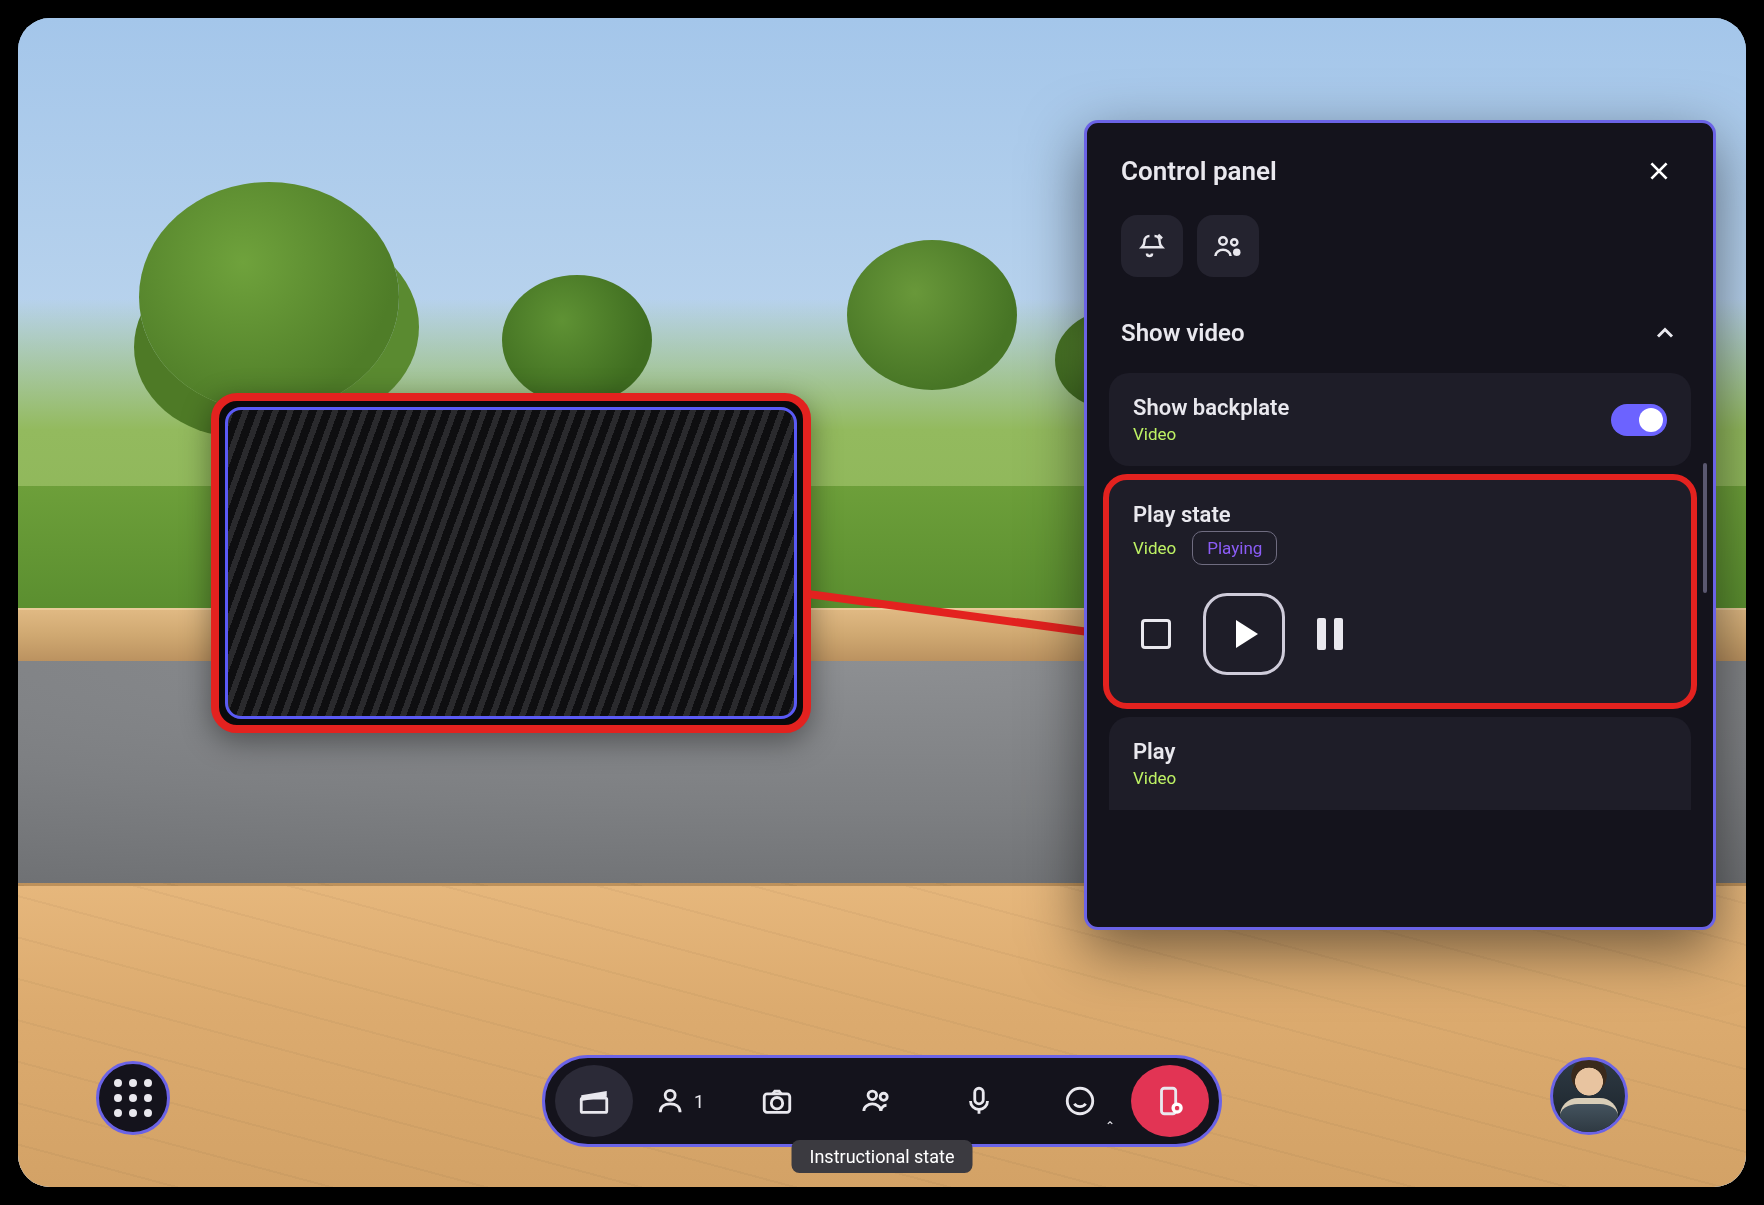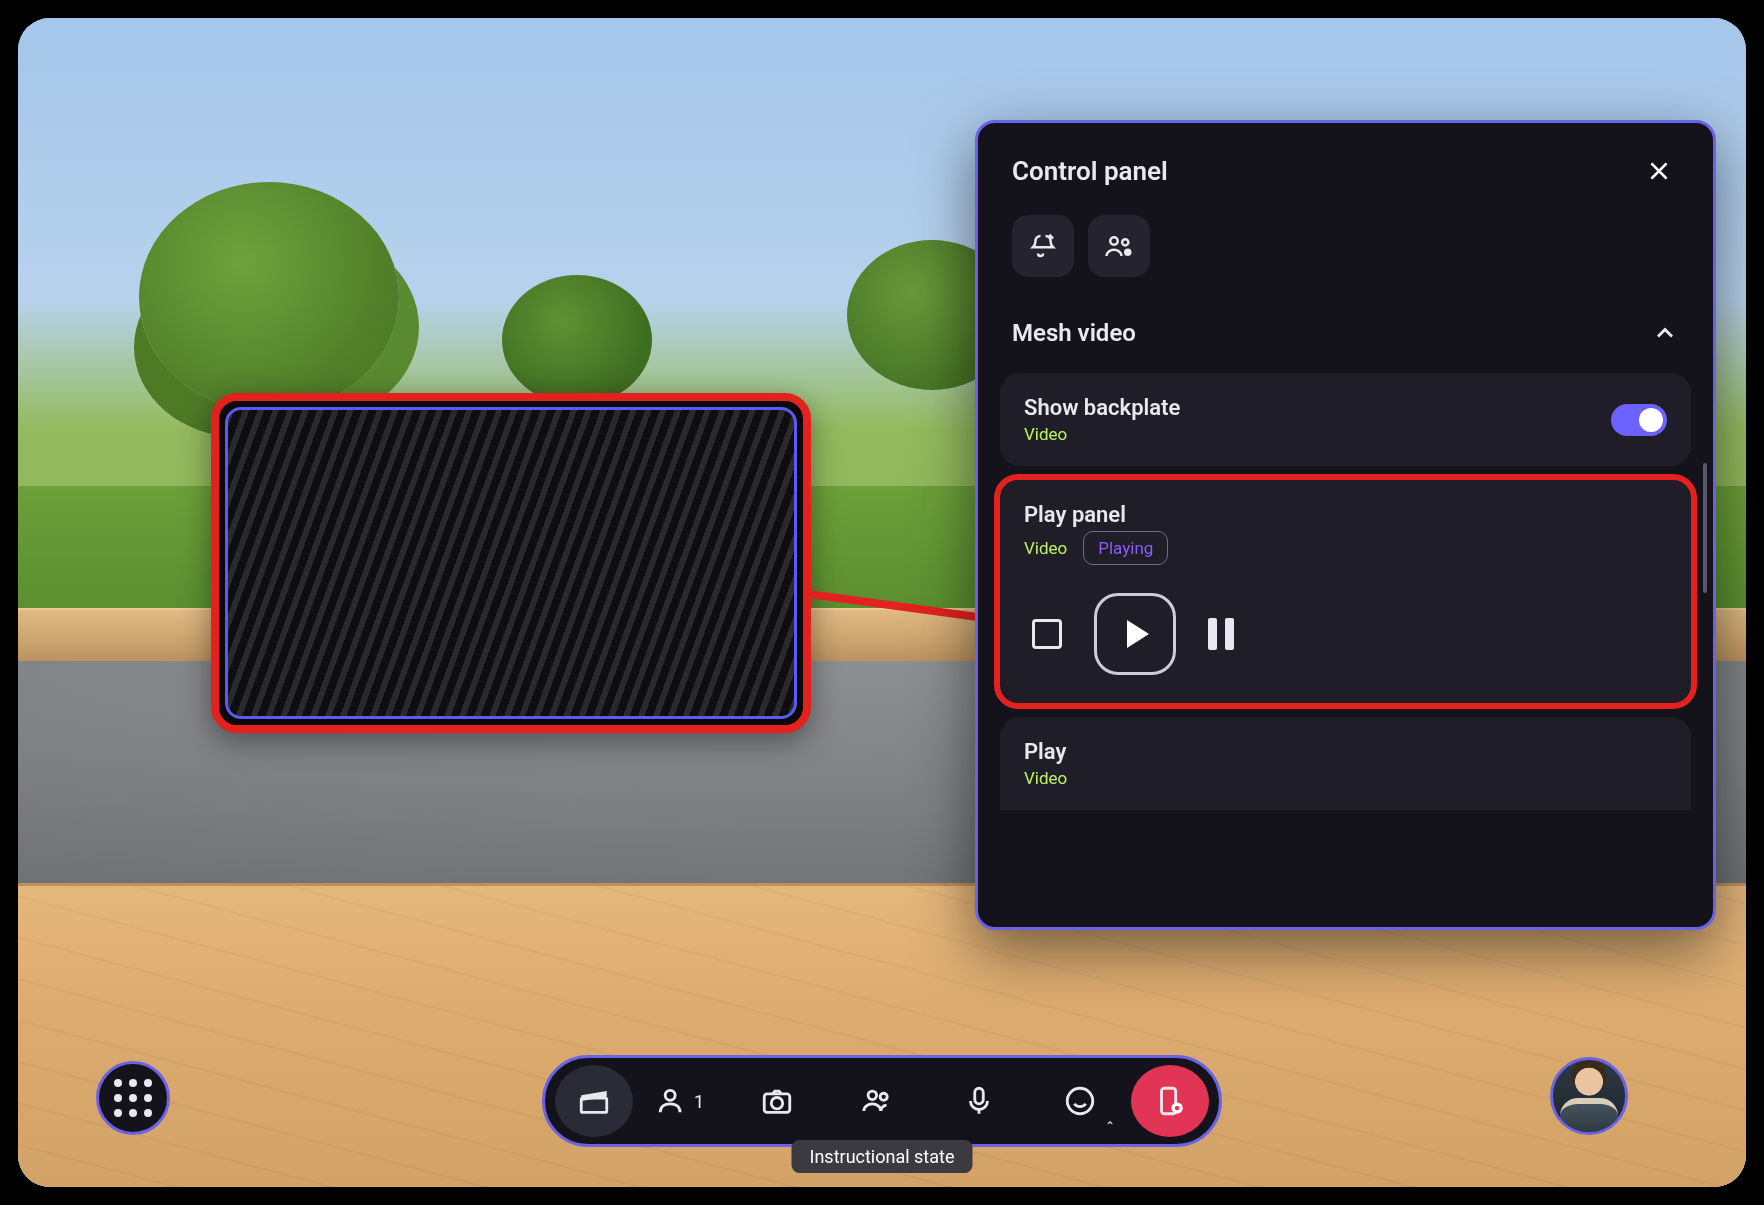--- a/index.html
+++ b/index.html
@@ -66,22 +66,22 @@
       radial-gradient(ellipse at 30% 30%, rgba(255,255,255,0.12), transparent 60%);
     border:3px solid #5a5af5;
   }
   .connector-line{
     position:absolute; left:790px; top:570px; width:340px; height:60px; pointer-events:none;
   }
   .connector-line svg{width:100%;height:100%;}
 
   
   .panel {
-    position:absolute; right:30px; top:102px; width:741px; height:810px;
-    background:#14131c; border:3px solid #6b63e6; border-radius:20px;
+    position:absolute; right:30px; top:102px; width:632px; height:810px;
+    background:#14131c; border:3px solid #6b63e6; border-radius:14px;
     color:#e9e8ee; padding:28px 0 0 0; overflow:hidden;
     box-shadow:0 20px 60px rgba(0,0,0,0.5);
     margin-left:16px;
   }
   .panel::after{ 
     content:""; position:absolute; right:6px; top:340px; width:4px; height:130px; background:#5a5870; border-radius:2px;
   }
   .panel-header{ display:flex; align-items:center; justify-content:space-between; padding:0 34px 18px 34px;}
   .panel-title{ font-size:26px; font-weight:600;}
   .close-btn{ width:40px; height:40px; display:flex; align-items:center; justify-content:center; color:#eee; cursor:pointer; border-radius:50%;}
@@ -191,42 +191,42 @@
           <svg viewBox="0 0 24 24">
               <circle cx="8" cy="8" r="3"></circle>
               <path d="M2 20c0-3 3-5 6-5s6 2 6 5"></path>
               <circle cx="17" cy="9" r="2.5"></circle>
               <circle cx="19" cy="17" r="3" fill="#e9e8ee" stroke="none"></circle>
             </svg>
         </div>
       </div>
 
       <div class="section-header">
-        <div class="section-title">Mesh video</div>
+        <div class="section-title">Show video</div>
         <div class="chevron">
           <svg viewBox="0 0 24 24">
               <path d="M6 15l6-6 6 6"></path>
             </svg>
         </div>
       </div>
 
       <div class="card row-flex">
         <div>
           <div class="card-title">Show backplate</div>
           <div class="card-sub">Video</div>
         </div>
         <div class="toggle">
           <div class="knob"></div>
         </div>
       </div>
 
       <div class="play-card">
         <div class="play-head">
           <div>
-            <div class="card-title">Play panel</div>
+            <div class="card-title">Play state</div>
             <div style="display:flex;align-items:center;gap:10px;">
               <span class="card-sub">Video</span>
               <span class="badge">Playing</span>
             </div>
           </div>
         </div>
         <div class="media-row">
           <div class="media-btn">
             <div class="stop-icon"></div>
           </div>

